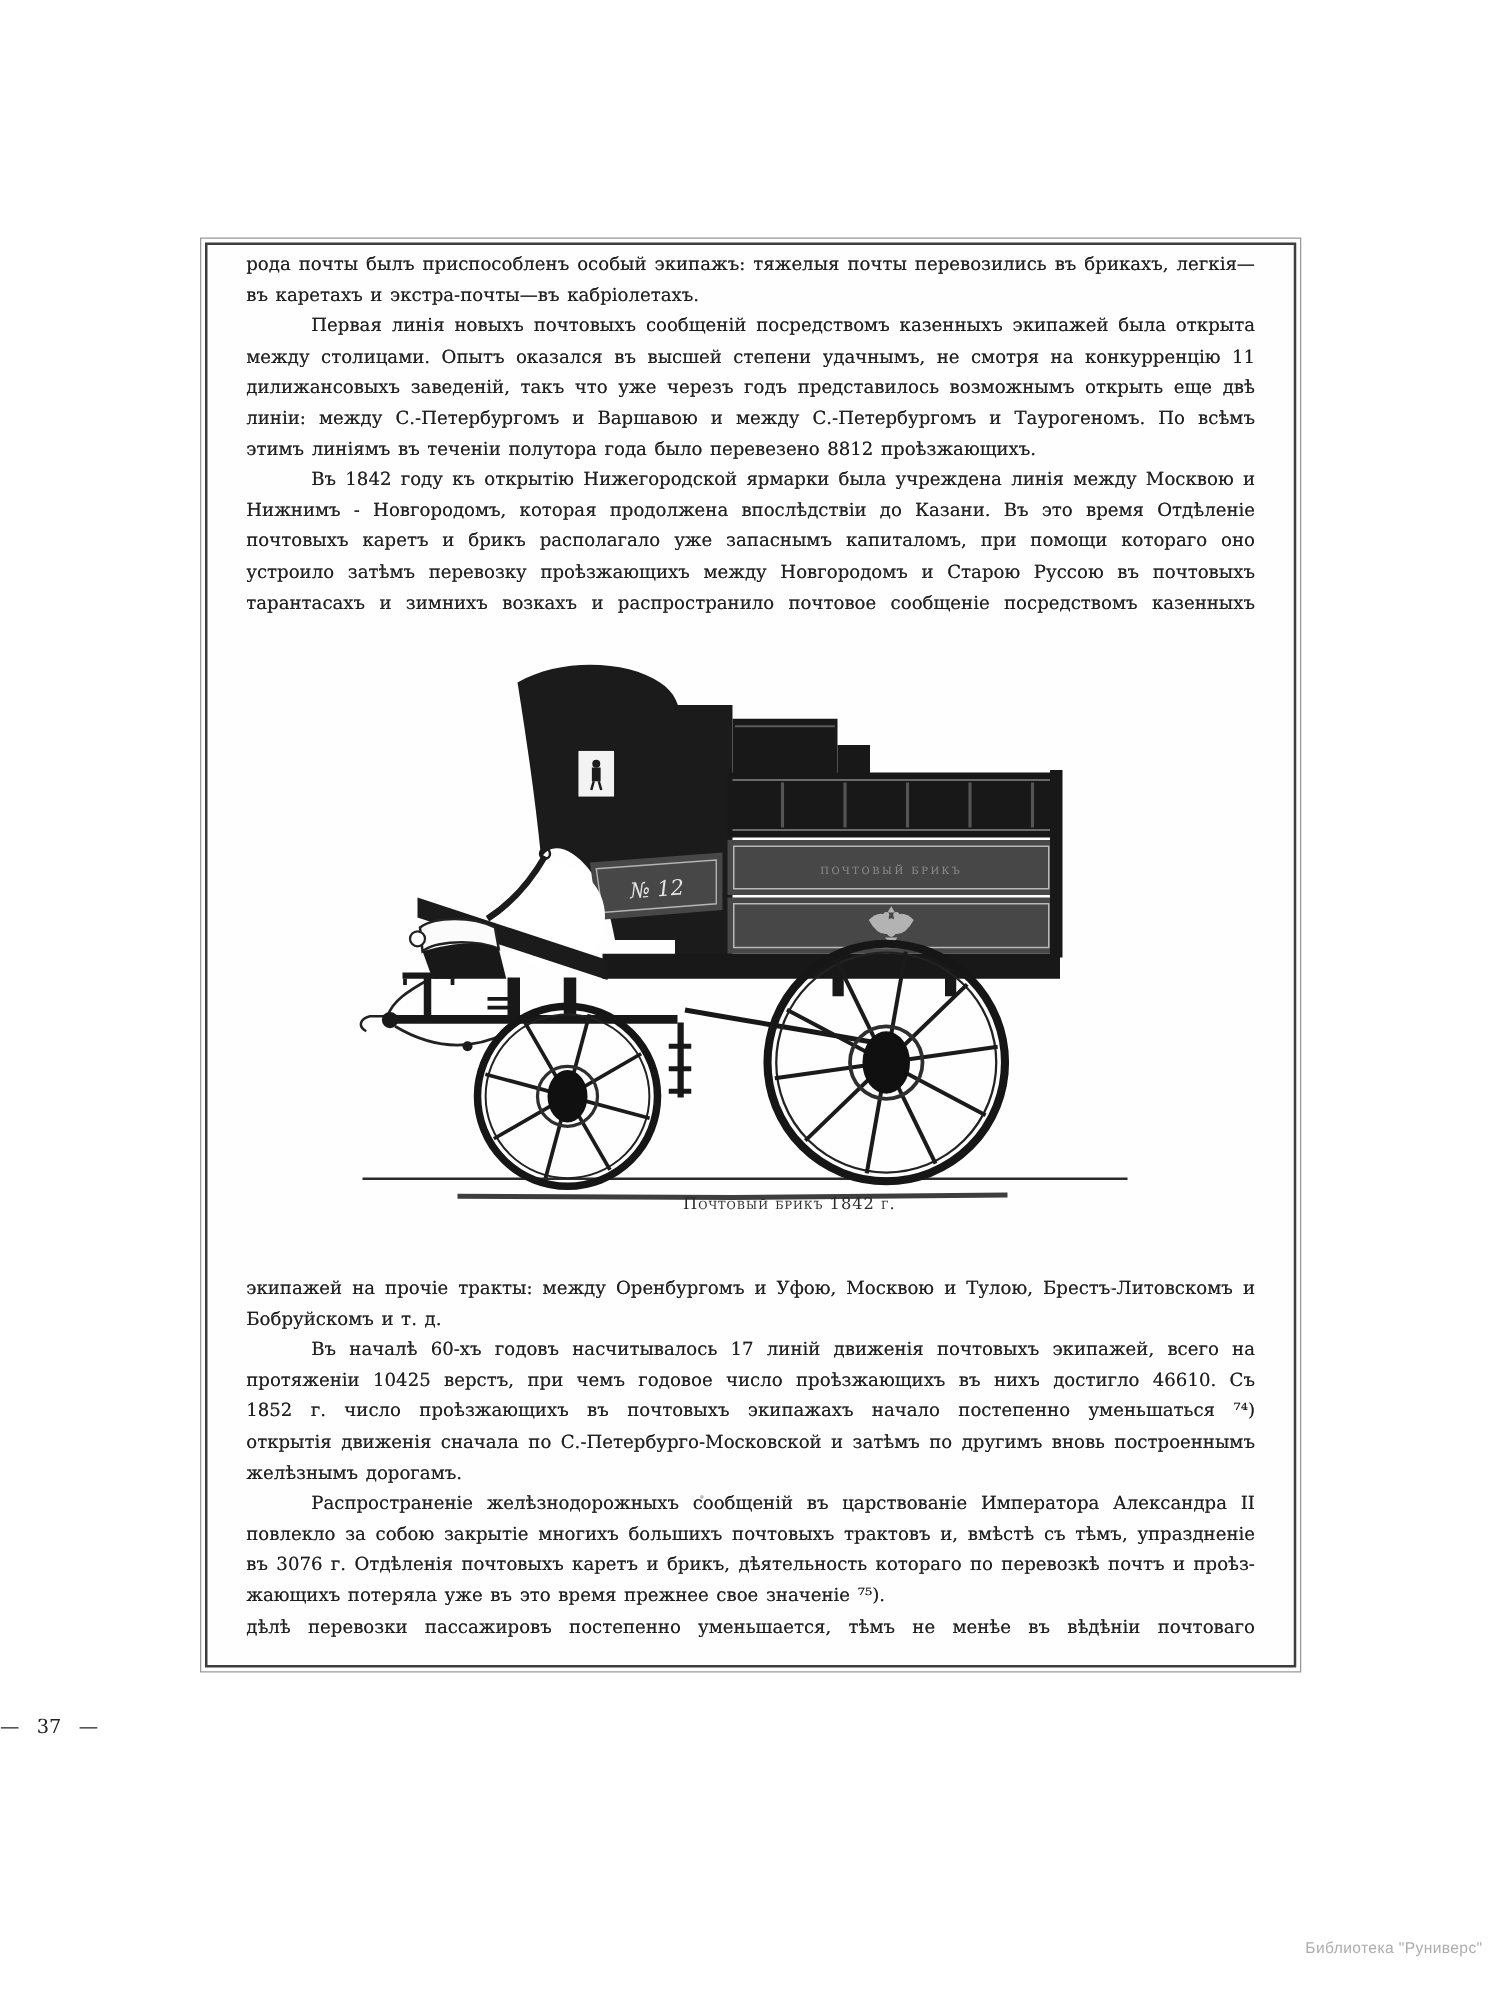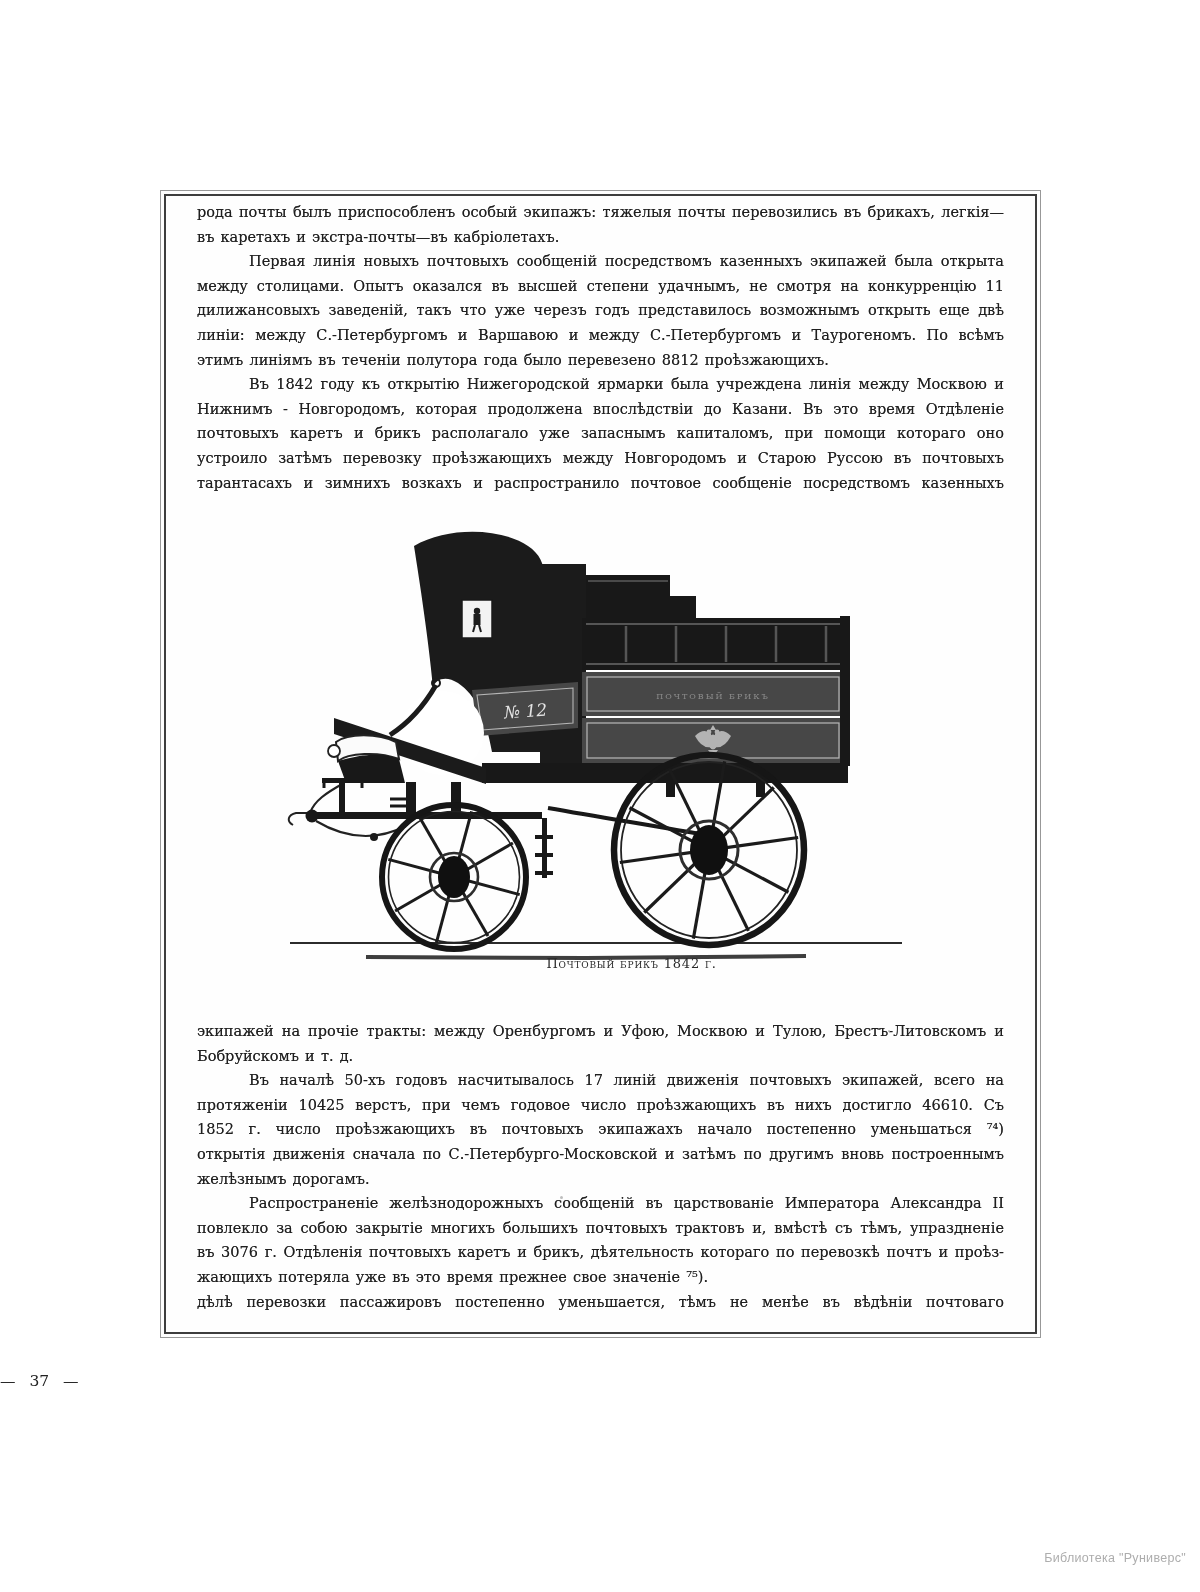--- a/index.html
+++ b/index.html
@@ -215,21 +215,21 @@
             <circle r="24" fill="none" stroke="#2e2e2e" stroke-width="2.6"></circle>
             <ellipse rx="16" ry="21" fill="#101010"></ellipse>
           </g>
         </svg>
         <div class="caption">Почтовый брикъ 1842 г.</div>
       </div>
 
       <div class="tblock block2">
           <div class="tline jf">экипажей на прочіе тракты: между Оренбургомъ и Уфою, Москвою и Тулою, Брестъ-Литовскомъ и</div>
           <div class="tline">Бобруйскомъ и т. д.</div>
-          <div class="tline ind jf">Въ началѣ 50-хъ годовъ насчитывалось 17 линій движенія почтовыхъ экипажей, всего на</div>
+          <div class="tline ind jf">Въ началѣ 60-хъ годовъ насчитывалось 17 линій движенія почтовыхъ экипажей, всего на</div>
           <div class="tline jf">протяженіи 10425 верстъ, при чемъ годовое число проѣзжающихъ въ нихъ достигло 46610. Съ</div>
           <div class="tline jf">1852 г. число проѣзжающихъ въ почтовыхъ экипажахъ начало постепенно уменьшаться ⁷⁴) вслѣдствіе</div>
           <div class="tline jf">открытія движенія сначала по С.-Петербурго-Московской и затѣмъ по другимъ вновь построеннымъ</div>
           <div class="tline">желѣзнымъ дорогамъ.</div>
           <div class="tline ind jf">Распространеніе желѣзнодорожныхъ сообщеній въ царствованіе Императора Александра II</div>
           <div class="tline jf">повлекло за собою закрытіе многихъ большихъ почтовыхъ трактовъ и, вмѣстѣ съ тѣмъ, упраздненіе</div>
           <div class="tline jf">въ 3076 г. Отдѣленія почтовыхъ каретъ и брикъ, дѣятельность котораго по перевозкѣ почтъ и проѣз-</div>
           <div class="tline">жающихъ потеряла уже въ это время прежнее свое значеніе ⁷⁵).</div>
           <div class="tline jf">дѣлѣ перевозки пассажировъ постепенно уменьшается, тѣмъ не менѣе въ вѣдѣніи почтоваго управленія</div>
         </div>

